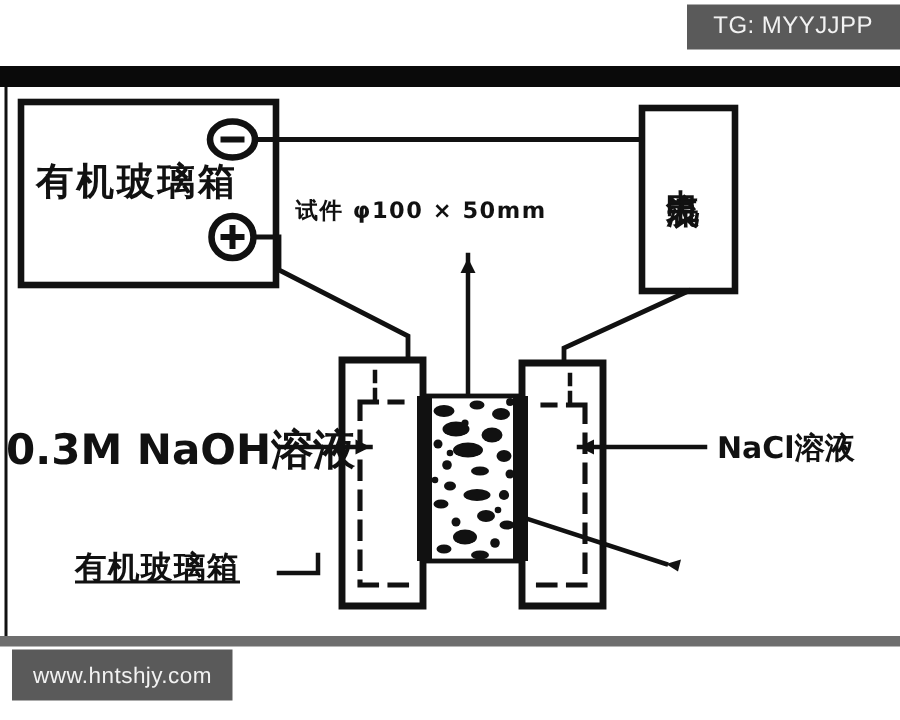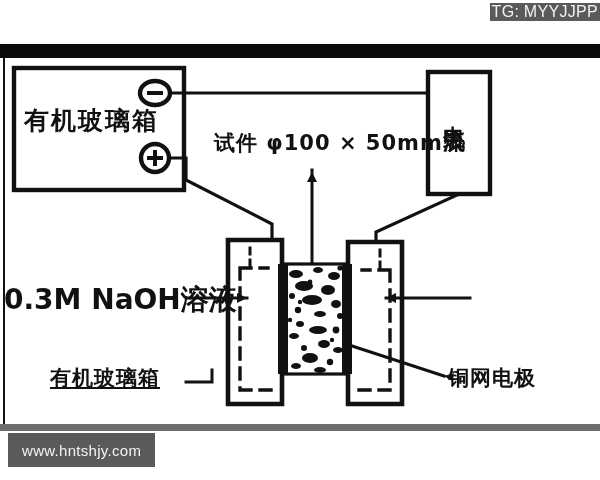--- a/index.html
+++ b/index.html
@@ -15,21 +15,21 @@
   
   .wm{
     position:absolute;
     background:#5a5a5a;
     color:#f2f2f2;
     font-family:"Liberation Sans", sans-serif;
     display:flex;align-items:center;
     letter-spacing:.3px;
     white-space:nowrap;
   }
-  #wm-top{right:0;top:3px;height:18px;padding:0 2px;font-size:16px;justify-content:center;}
+  #wm-top{right:0;top:3px;height:30px;padding:0 18px;font-size:16px;justify-content:center;}
   #wm-bottom{left:8px;top:433px;height:32px;padding:1px 14px;font-size:15px;}
 
   
   #topband{
     position:absolute;left:0;top:44px;width:600px;height:14px;background:#0a0a0a;
   }
   
   #botband{
     position:absolute;left:0;top:424px;width:600px;height:7px;background:#6e6e6e;
   }
@@ -50,21 +50,21 @@
     font-family:"DejaVu Sans", sans-serif;
     font-weight:700;
     white-space:nowrap;
     line-height:1;
   }
   #lbl-dc{left:24px;top:108px;font-size:25px;letter-spacing:2px;}
   #lbl-amm{
     left:443px;top:108px;font-size:22px;letter-spacing:2px;
     writing-mode:vertical-rl;text-orientation:upright;
   }
-  #lbl-spec{left:214px;top:133px;font-size:21px;letter-spacing:1px;text-align:center;}
+  #lbl-spec{left:197px;top:133px;font-size:15px;letter-spacing:1px;text-align:center;}
   #lbl-naoh{left:4px;top:286px;font-size:28px;letter-spacing:0px;}
   #lbl-nacl{left:478px;top:288px;font-size:20px;}
   #lbl-box{left:50px;top:368px;font-size:21px;letter-spacing:1px;text-decoration:underline;}
   #lbl-cu{left:448px;top:368px;font-size:21px;letter-spacing:1px;}
 </style>
 </head>
 <body>
 
 <div id="stage">
 
@@ -158,24 +158,24 @@
   </svg>
 
   <div class="lbl" id="lbl-dc">有机玻璃箱</div>
 
   <div class="lbl" id="lbl-amm">电流表</div>
 
   <div class="lbl" id="lbl-spec">试件 φ100 × 50mm</div>
 
   <div class="lbl" id="lbl-naoh">0.3M NaOH溶液</div>
 
+  <div class="lbl" id="lbl-nacl">NaCl溶液</div>
 
   <div class="lbl" id="lbl-box">有机玻璃箱</div>
 
-  <div class="lbl" id="lbl-cu">铜网电极</div>
 
   <div id="botband"></div>
 
   <div class="wm" id="wm-top">TG: MYYJJPP</div>
 
   <div class="wm" id="wm-bottom">www.hntshjy.com</div>
 
 </div>
 
 </body></html>

